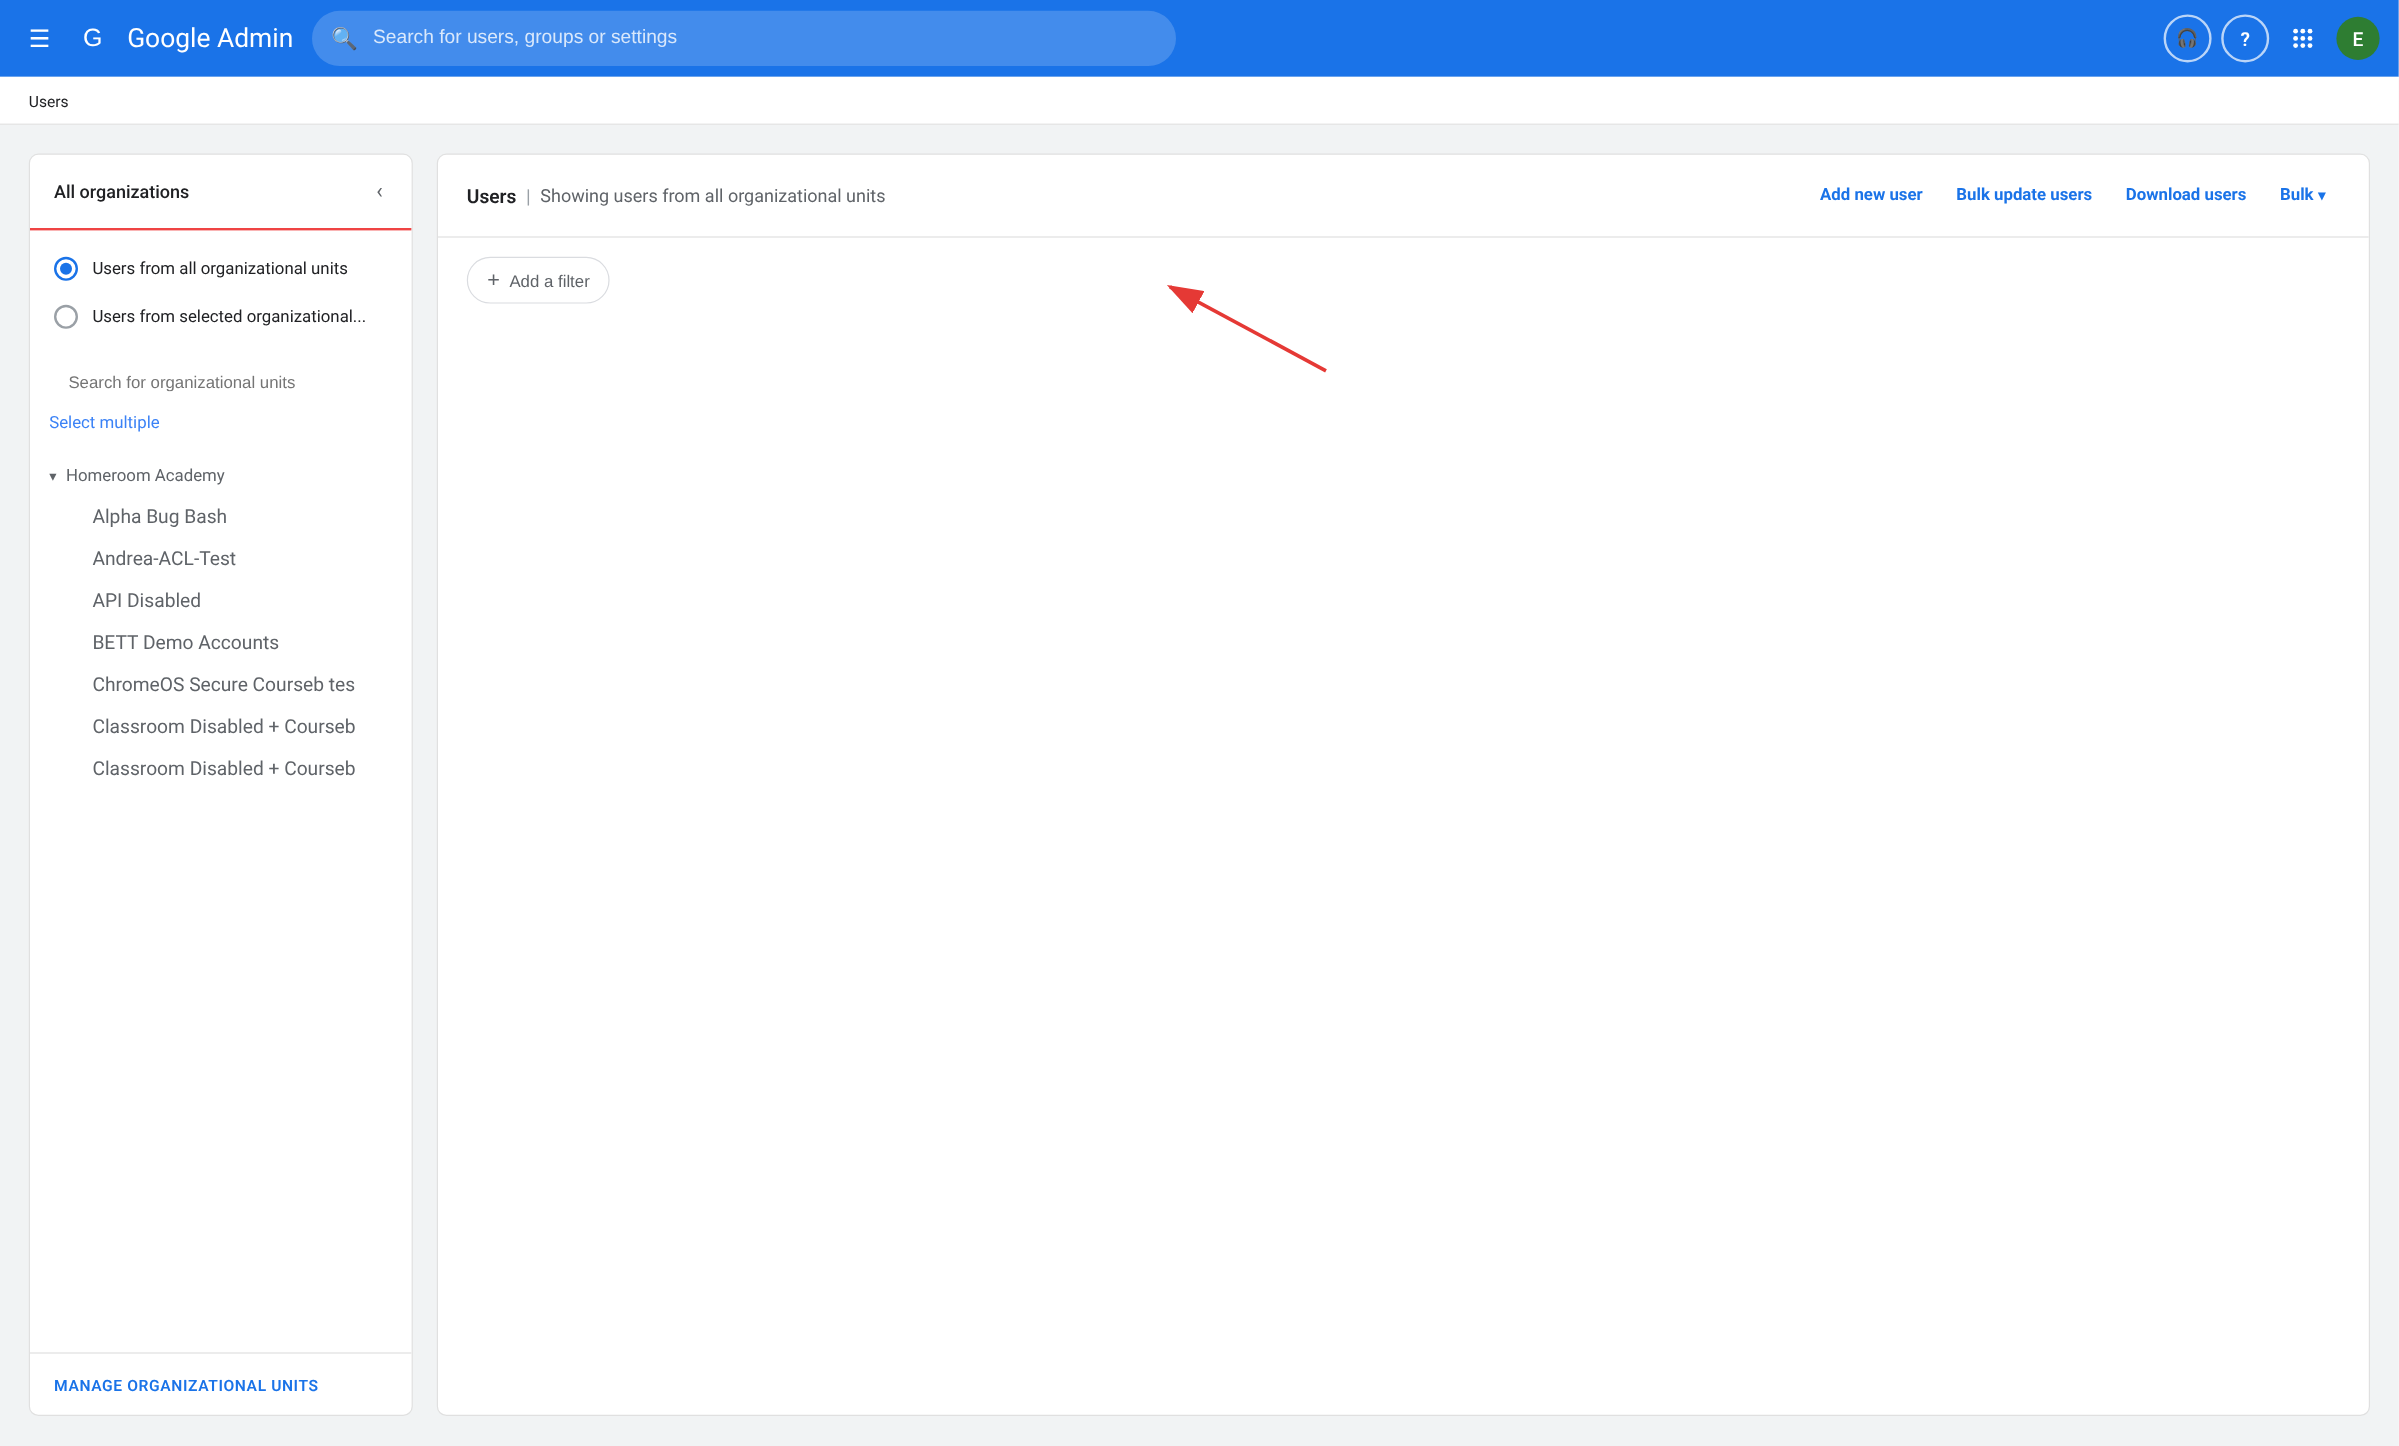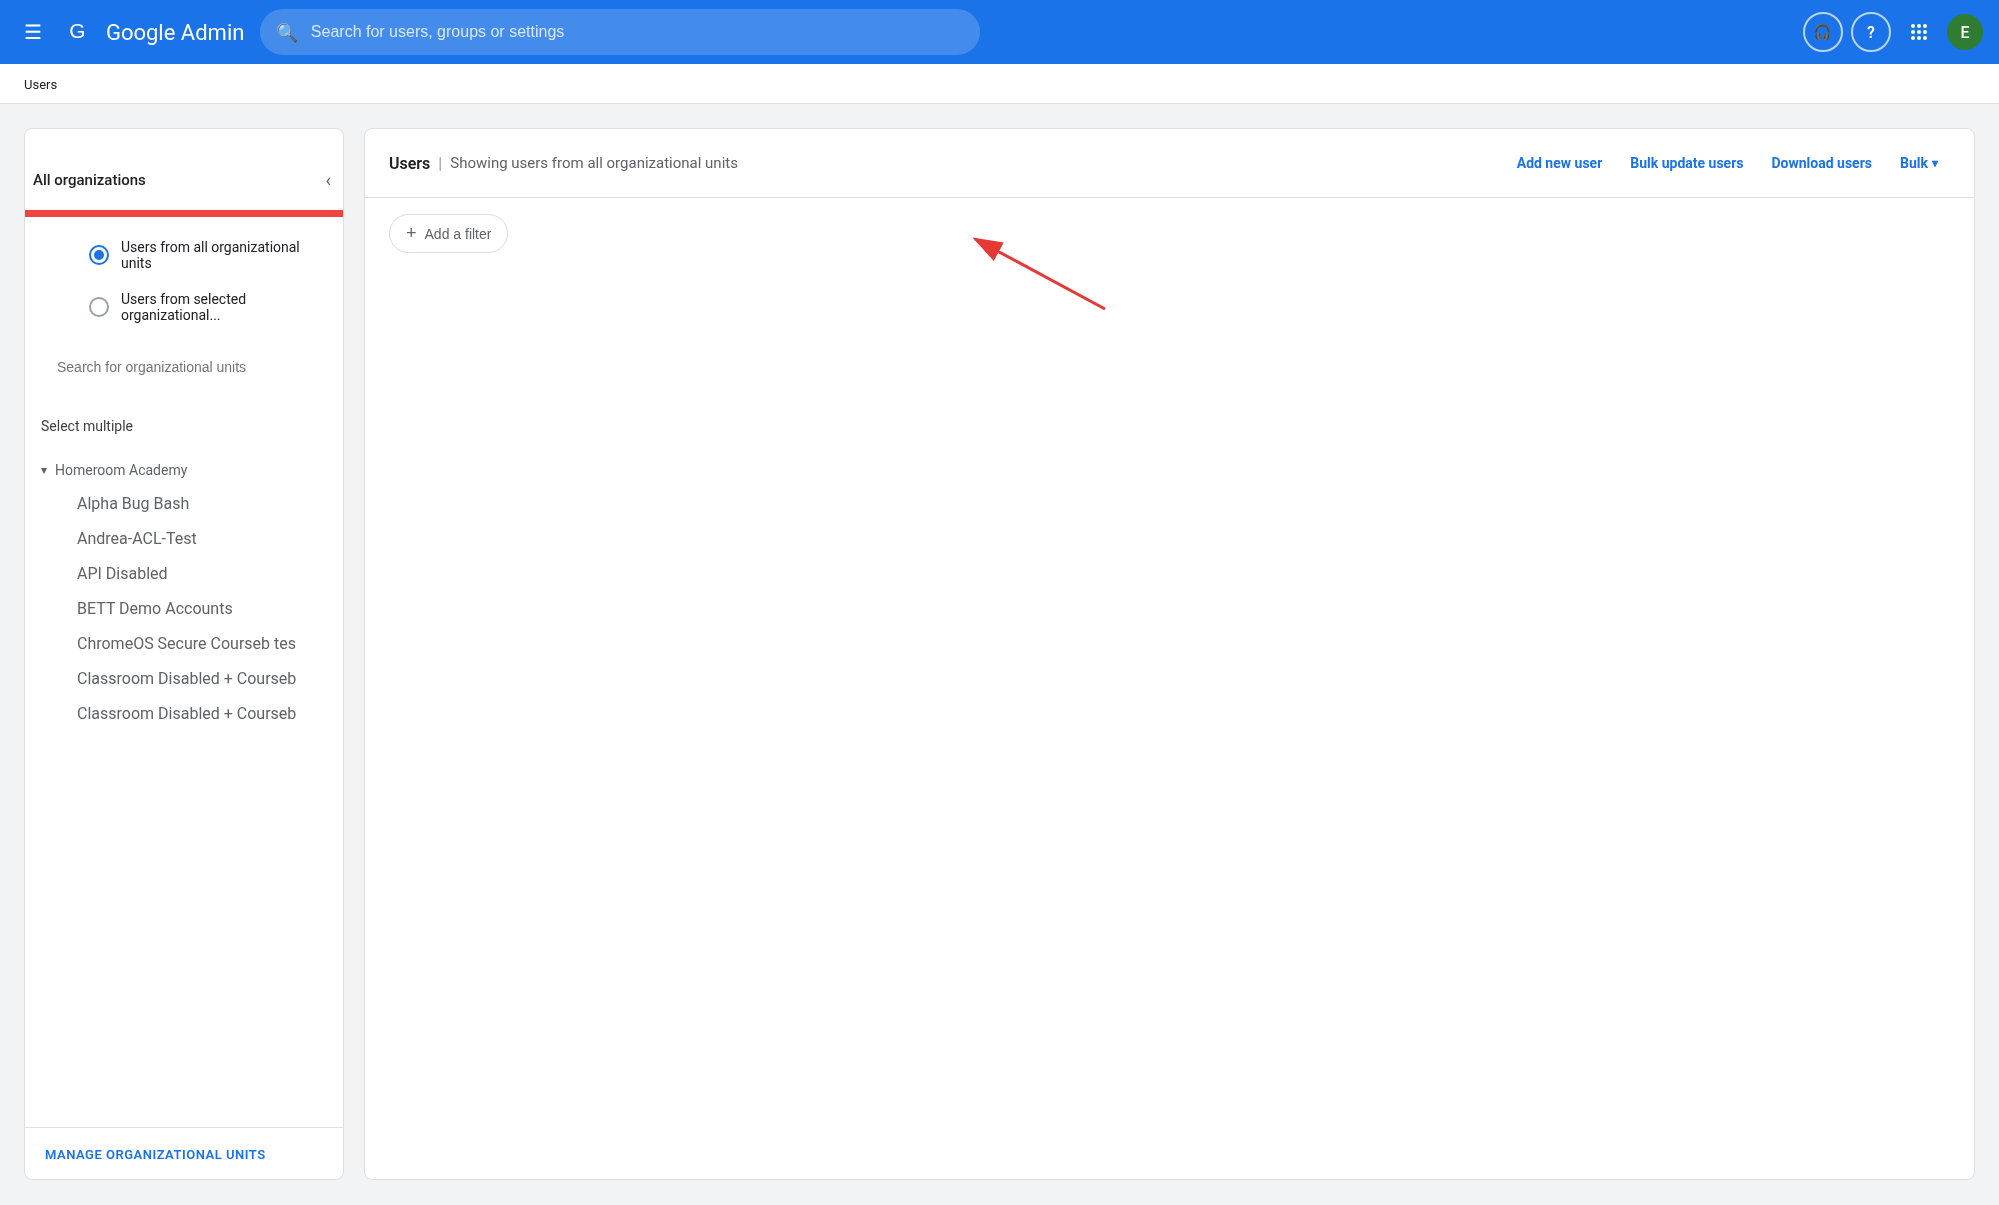--- a/index.html
+++ b/index.html
@@ -126,38 +126,36 @@
       border-radius: 8px;
       border: 1px solid #e0e0e0;
       display: flex;
       flex-direction: column;
       overflow: hidden;
     }
     .sidebar-header {
       display: flex;
       align-items: center;
       justify-content: space-between;
-      padding: 16px 8px;
-      border-bottom: 7px solid #ef4444;
-      margin-top: 20px;
+      padding: 16px 20px;
+      border-bottom: 2px solid #ef4444;
     }
     .sidebar-title {
       font-size: 15px;
       color: #202124;
       font-weight: 500;
     }
     .sidebar-collapse-btn {
       color: #5f6368;
       cursor: pointer;
       font-size: 18px;
       padding: 4px;
     }
     .sidebar-options {
       padding: 12px 8px;
-      margin-left: 44px;
     }
     .sidebar-radio-item {
       display: flex;
       align-items: center;
       gap: 12px;
       padding: 10px 12px;
       cursor: pointer;
       border-radius: 4px;
     }
     .radio-circle {
@@ -192,24 +190,23 @@
       border: none;
       outline: none;
       font-size: 14px;
       color: #9aa0a6;
       background: transparent;
       padding: 6px 0;
       border-bottom: 1px solid transparent;
     }
     .select-multiple {
       padding: 4px 16px 12px;
-      color: #404040;
-      font-size: 14px;
-      cursor: pointer;
-      margin-top: 24px;
+      color: #3b82f6;
+      font-size: 14px;
+      cursor: pointer;
     }
     .org-tree {
       flex: 1;
       overflow-y: auto;
       padding: 8px 0;
     }
     .org-parent {
       display: flex;
       align-items: center;
       gap: 8px;

